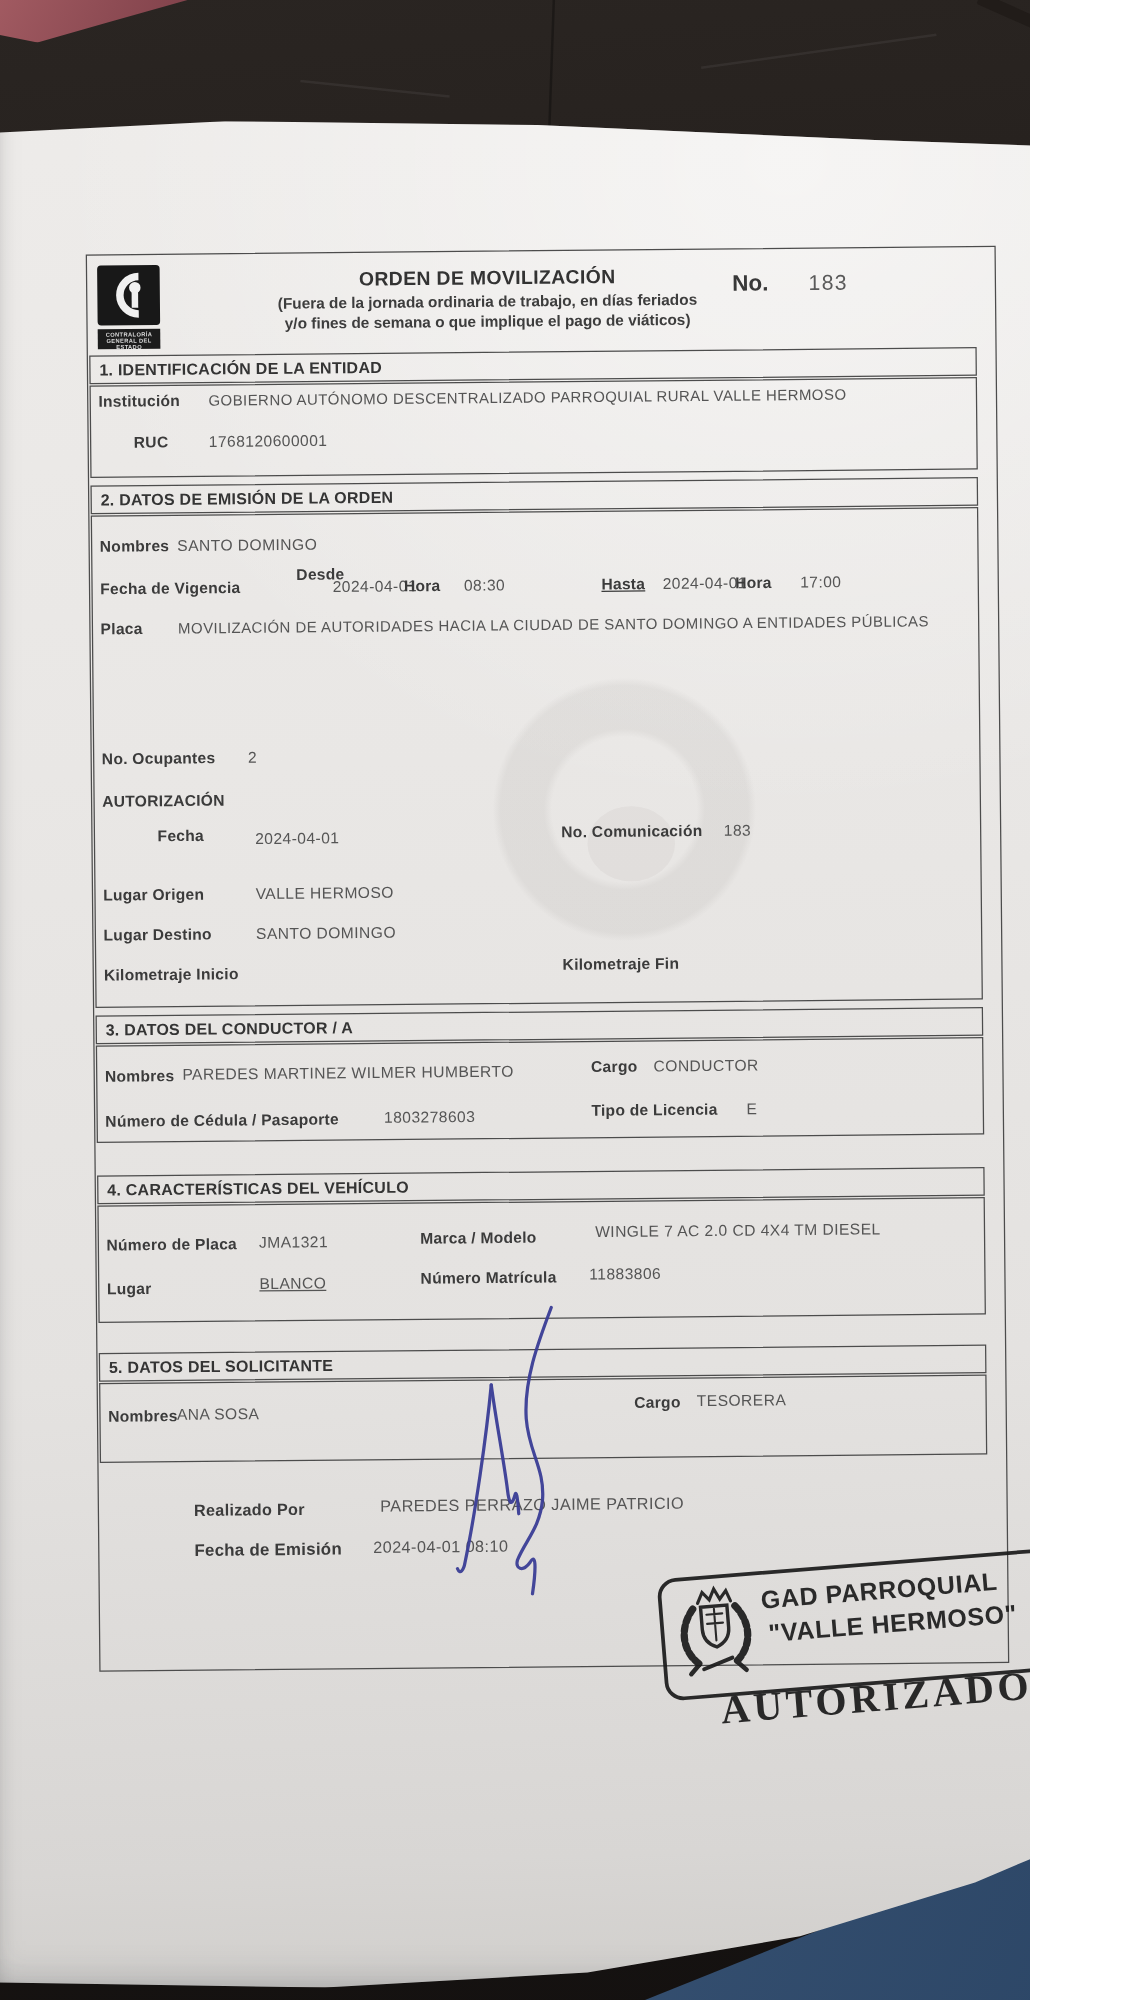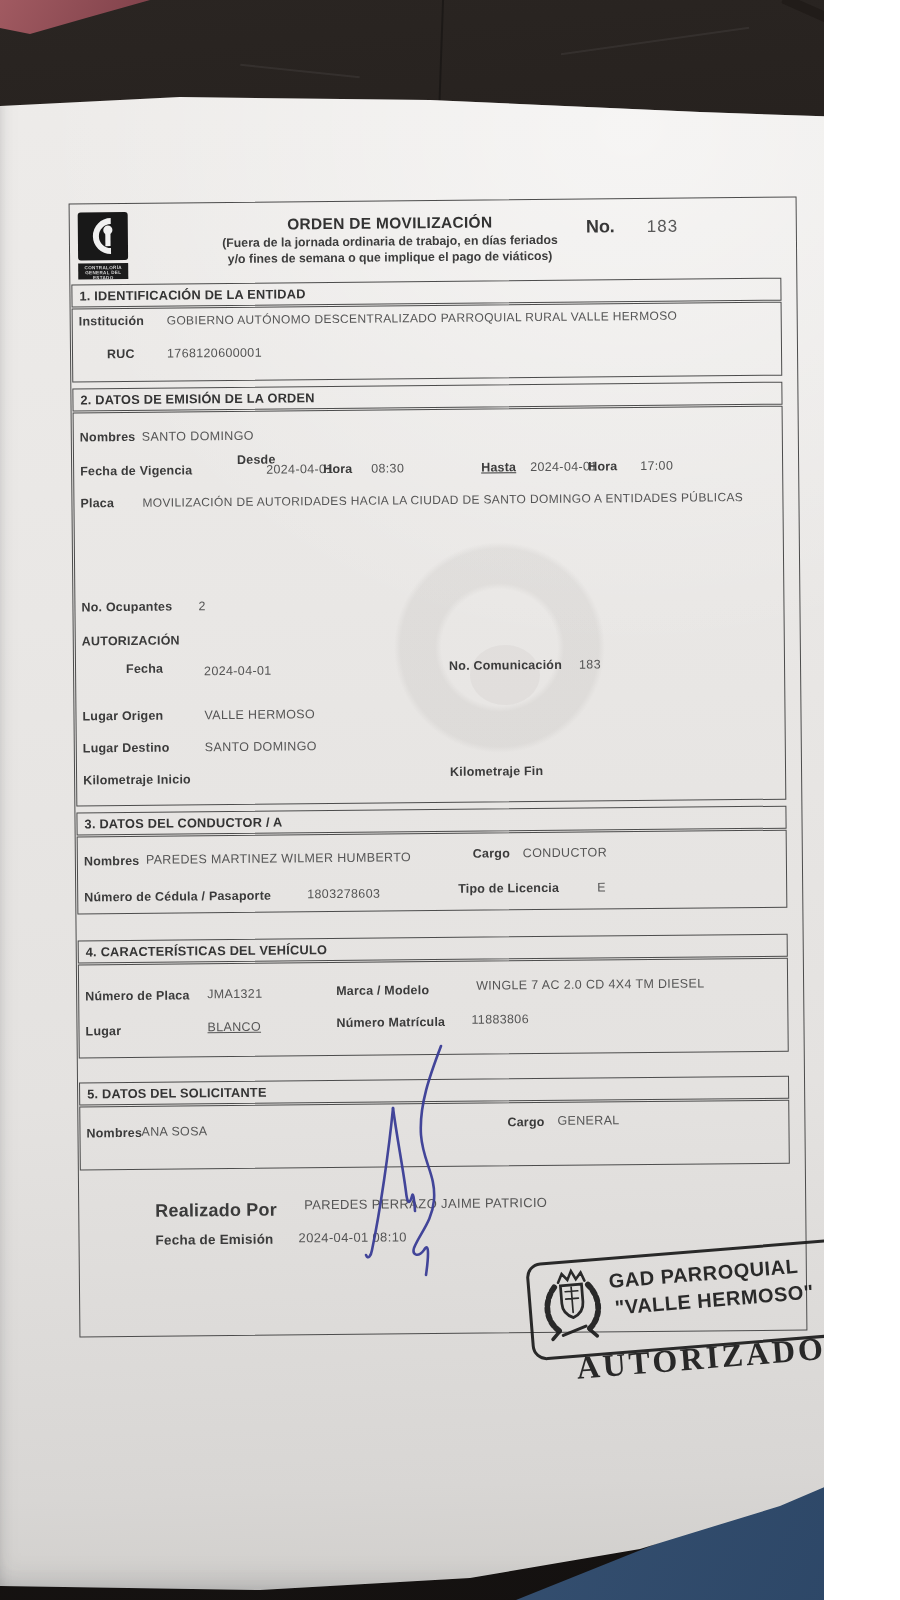--- a/index.html
+++ b/index.html
@@ -139,21 +139,21 @@
       <div class="secbar" style="top:608px;">
         <span>3. DATOS DEL CONDUCTOR / A</span>
         </div>
       <div class="secbox" style="top:632px;height:76px;"></div>
       <span class="lbl" style="left:8px;top:650px;">Nombres</span>
       <span class="val" style="left:70px;top:649px;">PAREDES MARTINEZ WILMER HUMBERTO</span>
       <span class="lbl" style="left:397px;top:646px;">Cargo</span>
       <span class="val" style="left:447px;top:646px;">CONDUCTOR</span>
       <span class="lbl" style="left:8px;top:686px;">Número de Cédula / Pasaporte</span>
       <span class="val" style="left:231px;top:685px;">1803278603</span>
-      <span class="lbl" style="left:382px;top:681px;">Tipo de Licencia</span>
+      <span class="lbl" style="left:397px;top:681px;">Tipo de Licencia</span>
       <span class="val" style="left:521px;top:681px;">E</span>
 
       <div class="secbar" style="top:736px;">
         <span>4. CARACTERÍSTICAS DEL VEHÍCULO</span>
         </div>
       <div class="secbox" style="top:760px;height:92px;"></div>
       <span class="lbl" style="left:8px;top:785px;">Número de Placa</span>
       <span class="val" style="left:130px;top:784px;">JMA1321</span>
       <span class="lbl" style="left:259px;top:782px;">Marca / Modelo</span>
       <span class="val" style="left:399px;top:778px;">WINGLE 7 AC 2.0 CD 4X4 TM DIESEL</span>
@@ -162,23 +162,23 @@
       <span class="lbl" style="left:259px;top:814px;">Número Matrícula</span>
       <span class="val" style="left:394px;top:812px;">11883806</span>
 
       <div class="secbar" style="top:878px;">
         <span>5. DATOS DEL SOLICITANTE</span>
         </div>
       <div class="secbox" style="top:902px;height:62px;"></div>
       <span class="lbl" style="left:8px;top:922px;">Nombres</span>
       <span class="val" style="left:63px;top:921px;">ANA SOSA</span>
       <span class="lbl" style="left:429px;top:915px;">Cargo</span>
-      <span class="val" style="left:479px;top:914px;">GENERAL</span>
-
-      <span class="lbl" style="left:76px;top:997px;font-size:18px;">Realizado Por</span>
+      <span class="val" style="left:479px;top:914px;">TESORERA</span>
+
+      <span class="lbl" style="left:76px;top:997px;font-size:13px;">Realizado Por</span>
       <span class="val" style="left:225px;top:995px;font-size:13px;">PAREDES PERRAZO JAIME PATRICIO</span>
       <span class="lbl" style="left:76px;top:1029px;font-size:13.5px;">Fecha de Emisión</span>
       <span class="val" style="left:219px;top:1028px;font-size:13px;">2024-04-01 08:10</span>
     </div>
 
     <div class="abs" id="stamp">
       <div id="stamp-box"></div>
       <svg width="64" height="74" viewBox="0 0 60 70" style="position:absolute;left:12px;top:16px;">
         <g stroke="#1c1c1c" fill="none" stroke-linecap="round">
           <path d="M18 13 L22 5 L27 11 L31 3 L35 11 L40 5 L43 13" stroke-width="2.4"></path>

